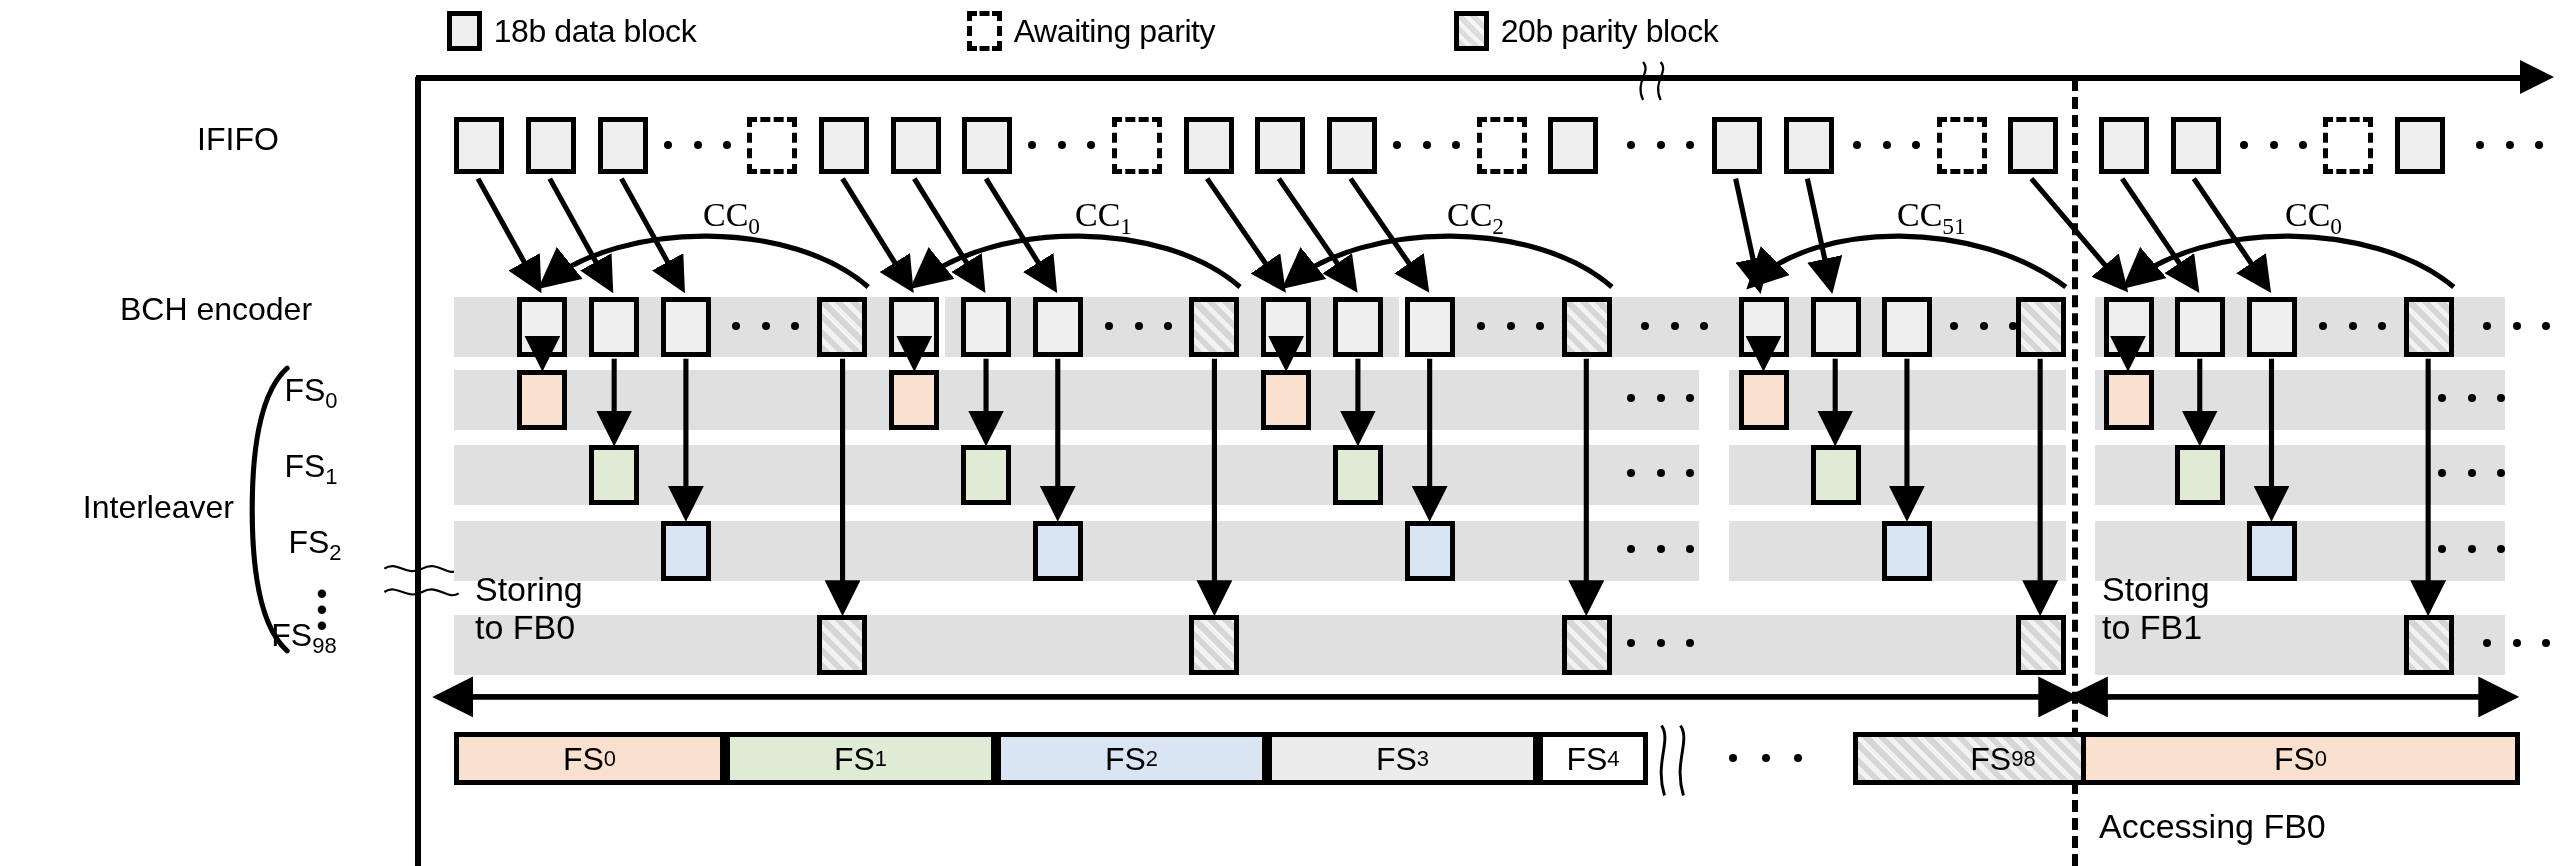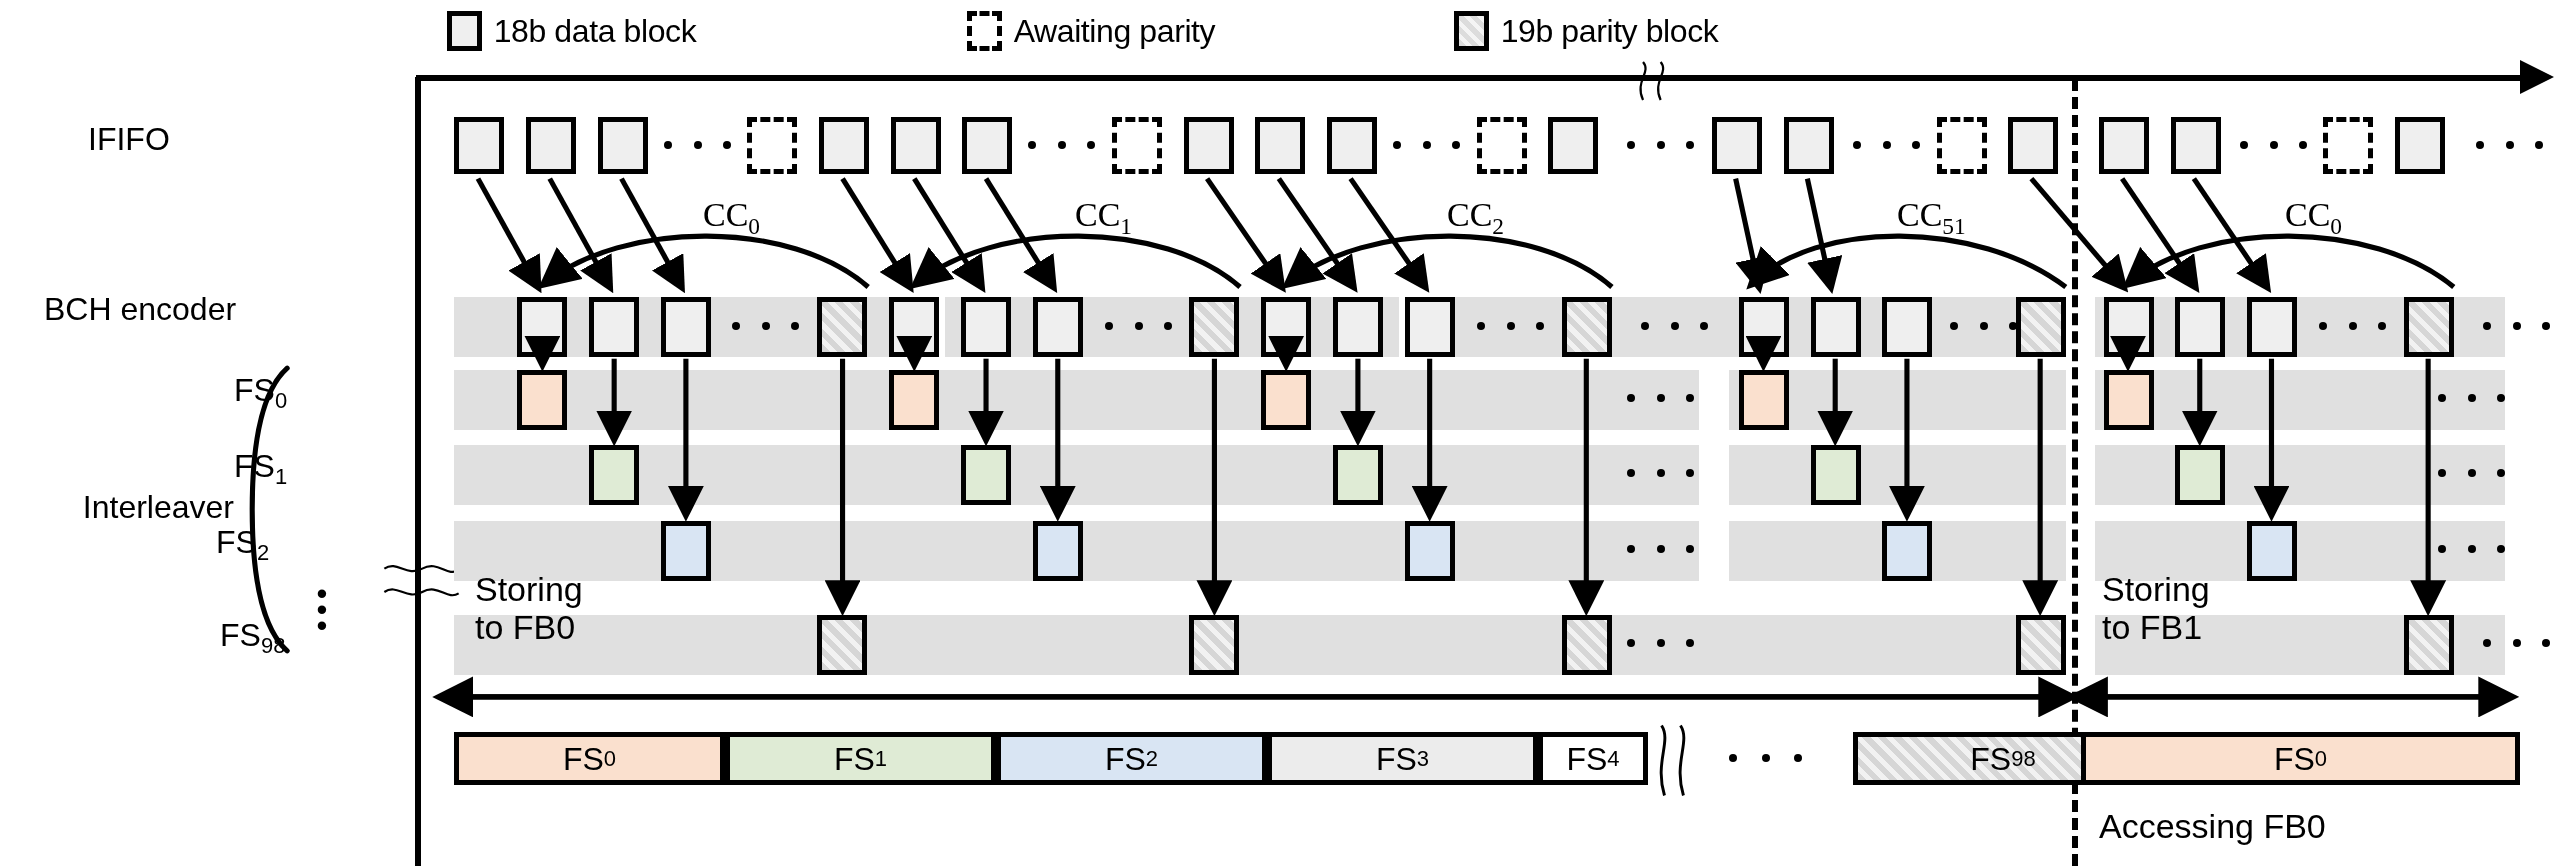--- a/index.html
+++ b/index.html
@@ -27,21 +27,21 @@
   .sw-parity {
     border: 5.1px solid #000;
     background:
       repeating-linear-gradient(45deg,
         #dcdcdc 0px, #dcdcdc 5.1px, #f4f4f4 5.1px, #f4f4f4 9.5px);
   }
   .lg-txt { font-size: 32px; color: #000; white-space: nowrap; letter-spacing: -0.4px; text-align: center; }
 
   
   .rowlabel {
-    text-align: left; font-size: 32px; color: #000; white-space: nowrap;
+    text-align: center; font-size: 32px; color: #000; white-space: nowrap;
     line-height: 1;
   }
   .rowlabel sub { font-size: 22px; }
 
   
   #brace-wrap { left: 242px; top: 363px; width: 51px; height: 293px; }
   #interleaver-lbl { left: 0px; top: 491px; width: 234px; text-align: right; }
 
   #vdots-interleaver {
     left: 278px; top: 586px; width: 88px; text-align: center;
@@ -132,21 +132,21 @@
       <span class="lg-txt">18b data block</span>
     </div>
 
     <div class="lg-item" style="left:967px;">
       <span class="lg-sw sw-await"></span>
       <span class="lg-txt">Awaiting parity</span>
     </div>
 
     <div class="lg-item" style="left:1454px;">
       <span class="lg-sw sw-parity"></span>
-      <span class="lg-txt">19b parity block</span>
+      <span class="lg-txt">20b parity block</span>
     </div>
 
   </div>
 
   <div id="axis-line" class="abs"></div>
   <div id="axis-head" class="abs"></div>
   <div id="vline-left" class="abs"></div>
   <div id="vline-dashed" class="abs"></div>
 
   <svg id="axis-break" class="abs" viewBox="0 0 110 60">
@@ -168,21 +168,21 @@
   <svg id="brace-wrap" class="abs" viewBox="0 0 70 400">
     <path d="M62 6 C 24 40, 14 120, 14 200 C 14 280, 24 360, 62 394" stroke="#000" stroke-width="7" fill="none" stroke-linecap="round"></path>
   </svg>
 
   <div class="abs rowlabel" style="left:234px; top:374px; width:154px;">
     <span>FS</span><sub>0</sub>
   </div>
   <div class="abs rowlabel" style="left:234px; top:450px; width:154px;">
     <span>FS</span><sub>1</sub>
   </div>
-  <div class="abs rowlabel" style="left:216px; top:526px; width:154px;">
+  <div class="abs rowlabel" style="left:238px; top:526px; width:154px;">
     <span>FS</span><sub>2</sub>
   </div>
 
   <div class="abs" id="vdots-interleaver">
     <div>•</div>
       <div>•</div>
       <div>•</div>
   </div>
 
   <div class="abs rowlabel" style="left:220px; top:619px; width:168px;">

